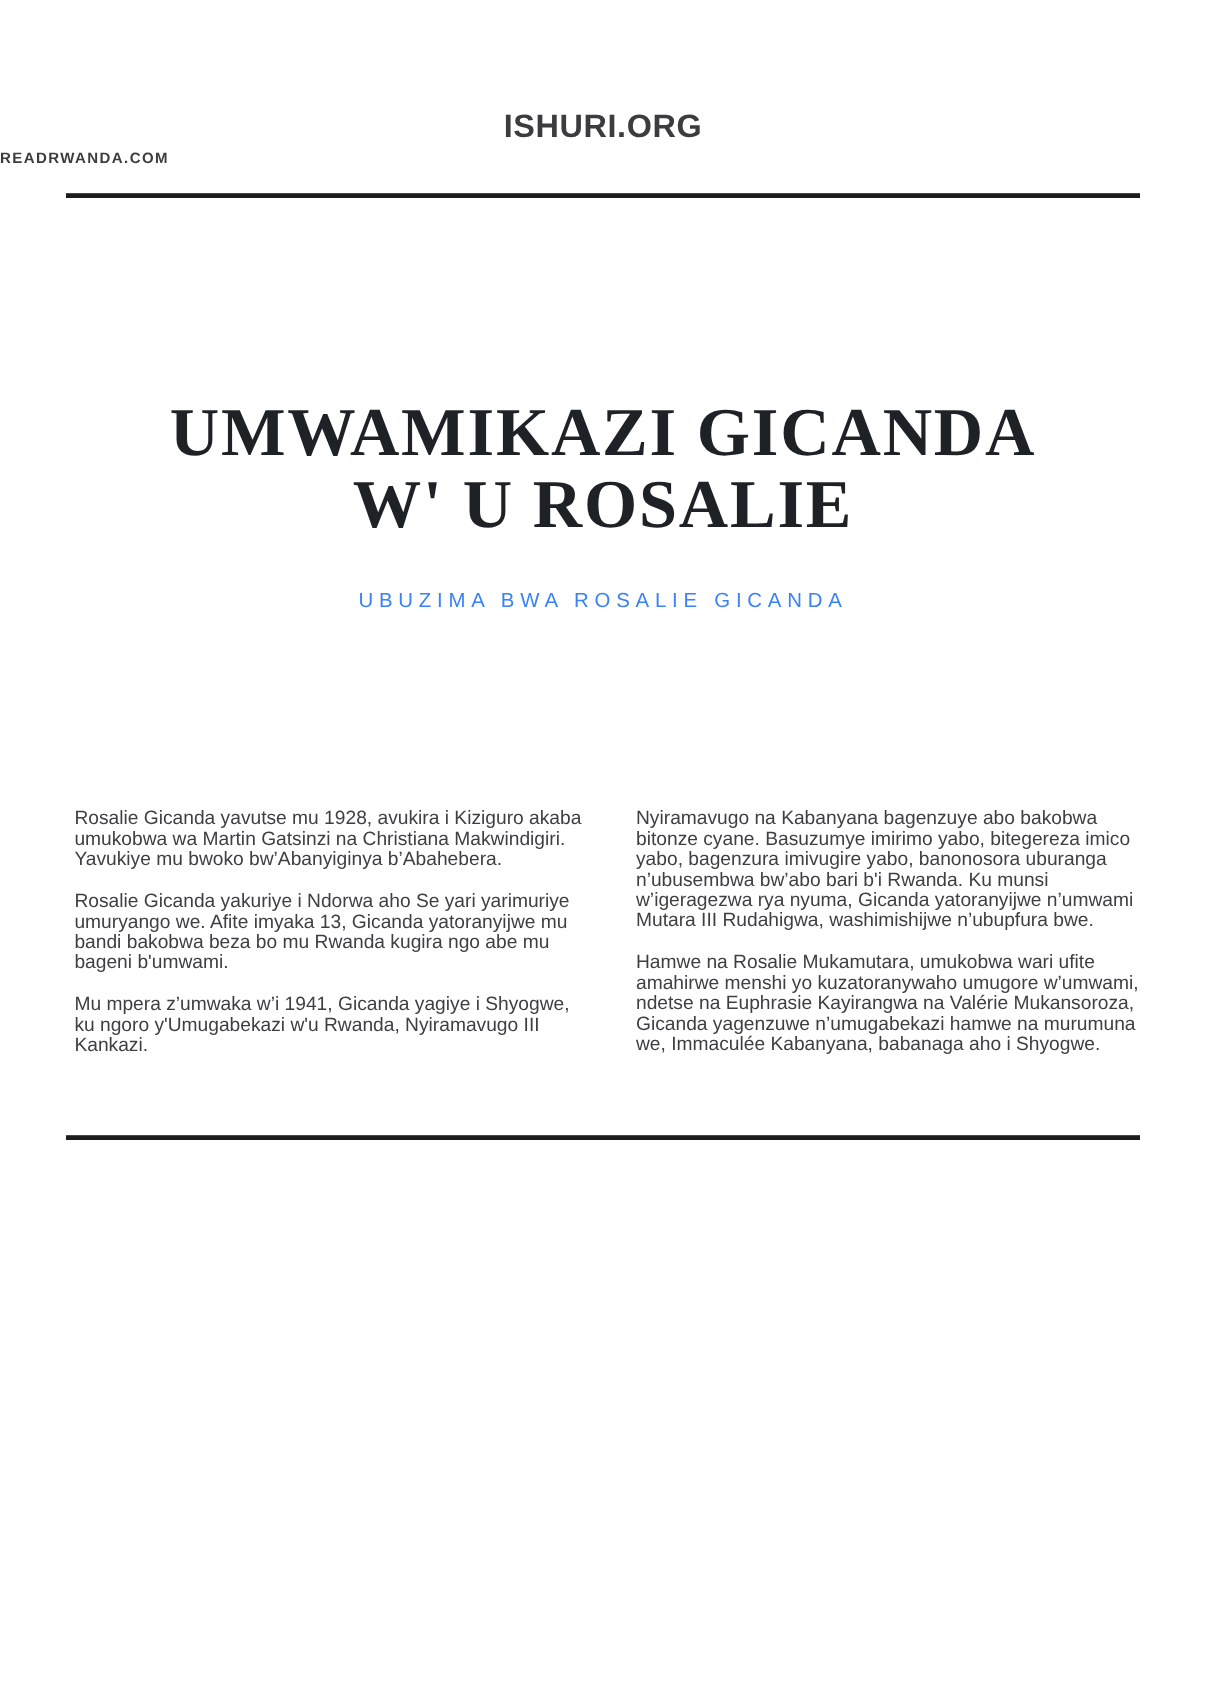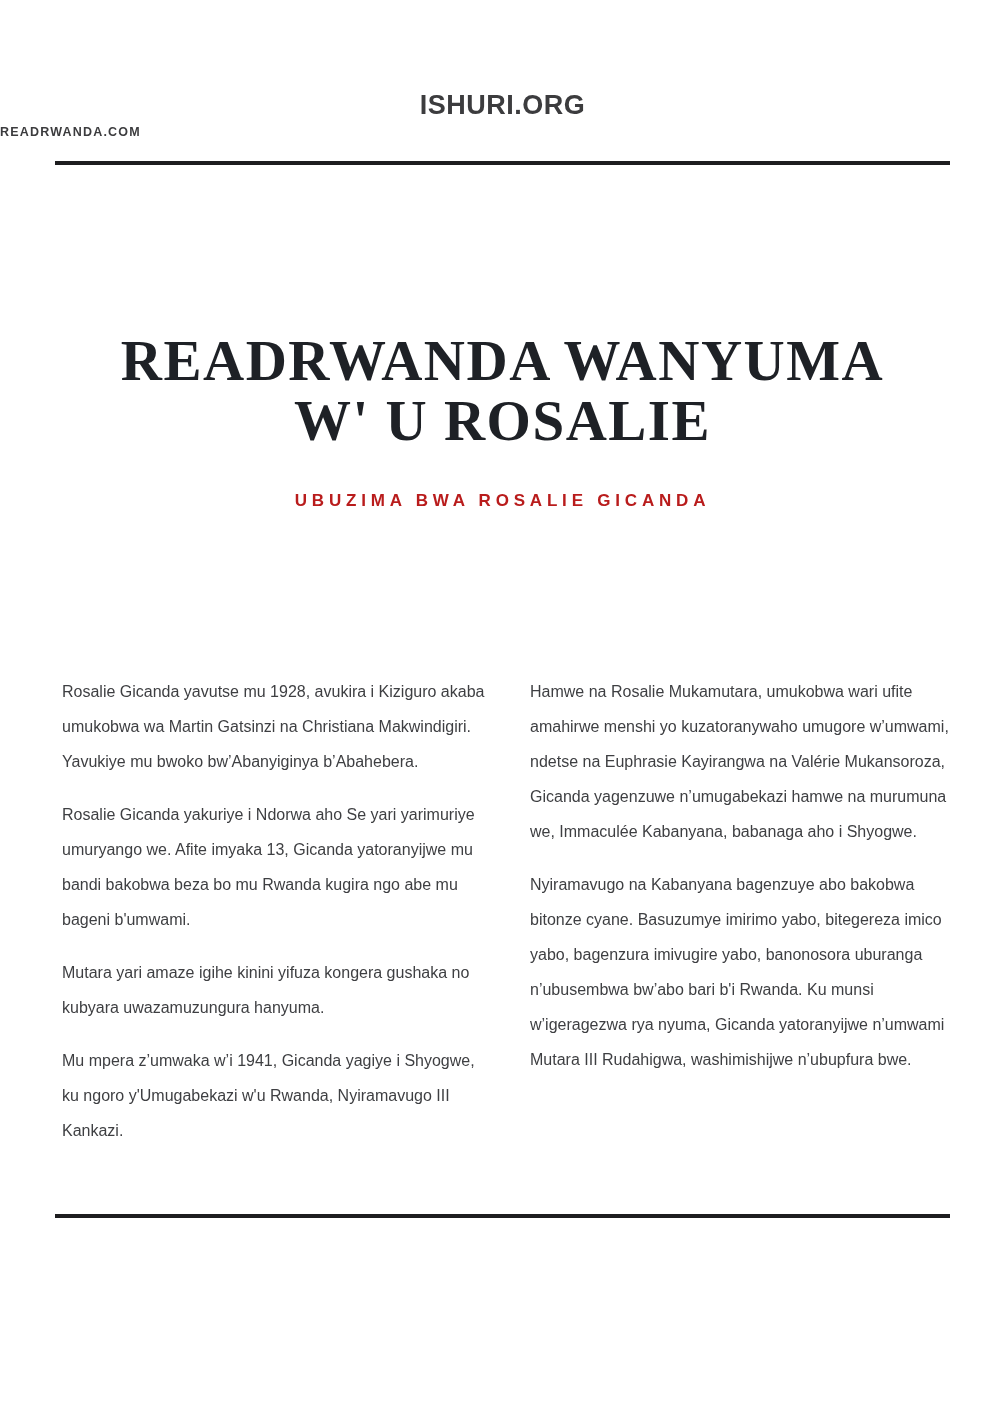--- a/index.html
+++ b/index.html
@@ -53,67 +53,66 @@
     letter-spacing: 1.5px;
     color: #1e2126;
   }
   .article-title .line { display: block; }
 
   .article-subtitle {
     margin: 40px auto 12px auto;
     text-align: center;
     font-size: 17px;
     line-height: 20px;
-    font-weight: 700;
+    font-weight: 400;
     letter-spacing: 4.8px;
-    color: #b91c1c;
+    color: #3b82f6;
   }
 
   .columns {
     margin: 163px 0 0 62px;
     width: 896px;
     display: flex;
     gap: 40px;
   }
   .col {
     width: 428px;
     font-size: 16px;
-    line-height: 35px;
+    line-height: 17px;
     color: #3e3f42;
   }
   .col p { margin: 0 0 18px 0; }
   .col p:last-child { margin-bottom: 0; }
 </style>
 </head>
 <body>
 
 <div class="page">
 
   <header>
     <div class="site-title">ISHURI.ORG</div>
     <div class="site-tagline">READRWANDA.COM</div>
   </header>
 
   <hr class="rule rule-top">
 
   <h1 class="article-title">
-    <span class="line">READRWANDA WANYUMA</span>
+    <span class="line">UMWAMIKAZI GICANDA</span>
     <span class="line">W' U ROSALIE</span>
   </h1>
 
   <h2 class="article-subtitle">UBUZIMA BWA ROSALIE GICANDA</h2>
 
   <main class="columns">
     <section class="col">
       <p>Rosalie Gicanda yavutse mu 1928, avukira i Kiziguro akaba umukobwa wa Martin Gatsinzi na Christiana Makwindigiri. Yavukiye mu bwoko bw’Abanyiginya b’Abahebera.</p>
         <p>Rosalie Gicanda yakuriye i Ndorwa aho Se yari yarimuriye umuryango we. Afite imyaka 13, Gicanda yatoranyijwe mu bandi bakobwa beza bo mu Rwanda kugira ngo abe mu bageni b'umwami.</p>
-        <p>Mutara yari amaze igihe kinini yifuza kongera gushaka no kubyara uwazamuzungura hanyuma.</p>
         <p>Mu mpera z’umwaka w’i 1941, Gicanda yagiye i Shyogwe, ku ngoro y'Umugabekazi w'u Rwanda, Nyiramavugo III Kankazi.</p>
     </section>
     <section class="col">
-      <p>Hamwe na Rosalie Mukamutara, umukobwa wari ufite amahirwe menshi yo kuzatoranywaho umugore w’umwami, ndetse na Euphrasie Kayirangwa na Valérie Mukansoroza, Gicanda yagenzuwe n’umugabekazi hamwe na murumuna we, Immaculée Kabanyana, babanaga aho i Shyogwe.</p>
-        <p>Nyiramavugo na Kabanyana bagenzuye abo bakobwa bitonze cyane. Basuzumye imirimo yabo, bitegereza imico yabo, bagenzura imivugire yabo, banonosora uburanga n’ubusembwa bw’abo bari b'i Rwanda. Ku munsi w’igeragezwa rya nyuma, Gicanda yatoranyijwe n’umwami Mutara III Rudahigwa, washimishijwe n’ubupfura bwe.</p>
+      <p>Nyiramavugo na Kabanyana bagenzuye abo bakobwa bitonze cyane. Basuzumye imirimo yabo, bitegereza imico yabo, bagenzura imivugire yabo, banonosora uburanga n’ubusembwa bw’abo bari b'i Rwanda. Ku munsi w’igeragezwa rya nyuma, Gicanda yatoranyijwe n’umwami Mutara III Rudahigwa, washimishijwe n’ubupfura bwe.</p>
+        <p>Hamwe na Rosalie Mukamutara, umukobwa wari ufite amahirwe menshi yo kuzatoranywaho umugore w’umwami, ndetse na Euphrasie Kayirangwa na Valérie Mukansoroza, Gicanda yagenzuwe n’umugabekazi hamwe na murumuna we, Immaculée Kabanyana, babanaga aho i Shyogwe.</p>
     </section>
   </main>
 
   <hr class="rule rule-bottom">
 
 </div>
 
 </body></html>

